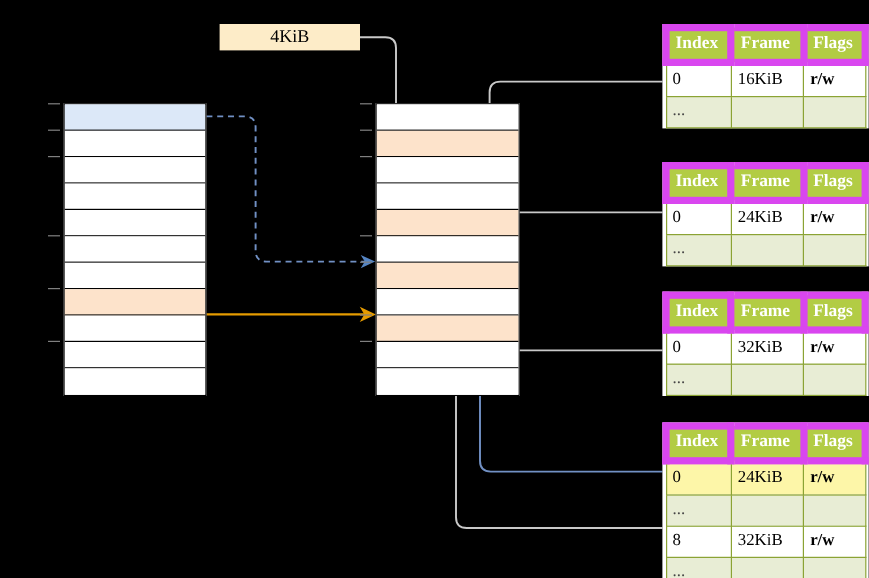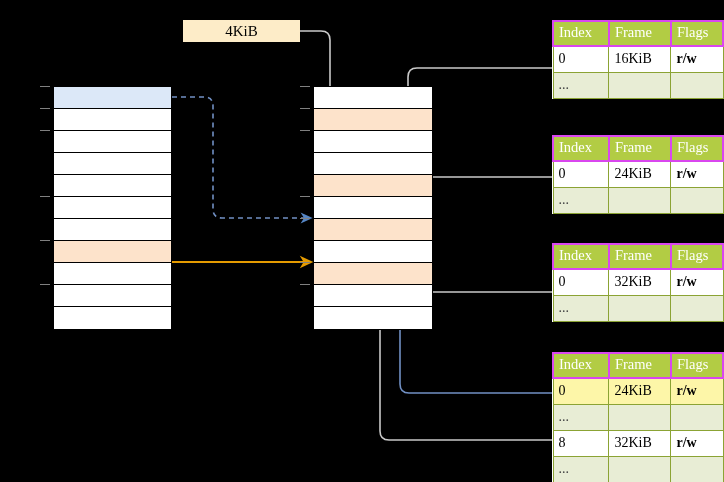--- a/index.html
+++ b/index.html
@@ -17,22 +17,22 @@
   .memrow:last-child{border-bottom:none;}
   .memrow.blue{background:#dce8f8;}
   .memrow.peach{background:#fde3cb;}
 
   
   .tick{position:absolute;left:0;width:10px;height:1px;background:#808080;}
 
   
   .etable{border-collapse:collapse;background:#fff;
           font-size:14px;line-height:1.1;}
-  .etable th{background:#b2cc44;color:#ffffff;font-weight:normal;
-             border:2px solid #d946ef;padding:3px 5px 4px 5px;
+  .etable th{background:#b2cc44;color:#ffffff;font-weight:bold;
+             border:6px solid #d946ef;padding:3px 5px 4px 5px;
              text-align:left;font-size:14.5px;}
   .etable td{border:1px solid #8ba334;padding:2px 5px 3px 5px;
              background:#ffffff;color:#000;height:20px;vertical-align:middle;}
   .etable tr.dots td{background:#e8edd5;color:#444;}
   .etable td.hl{background:#fdf6a8;}
   .c-index{width:54px;}
   .c-frame{width:62px;}
   .c-flags{width:48px;font-weight:bold;}
 
   

